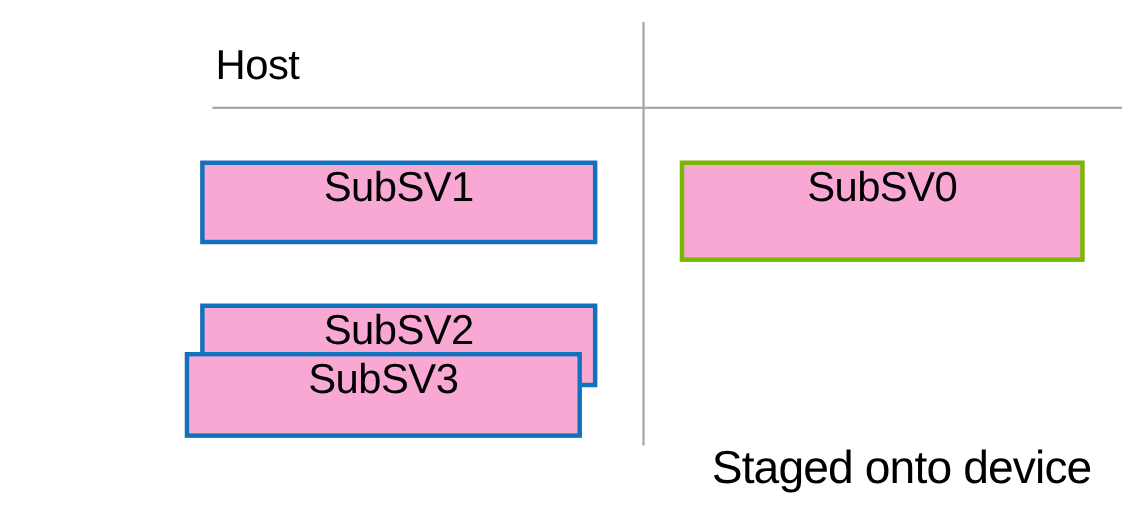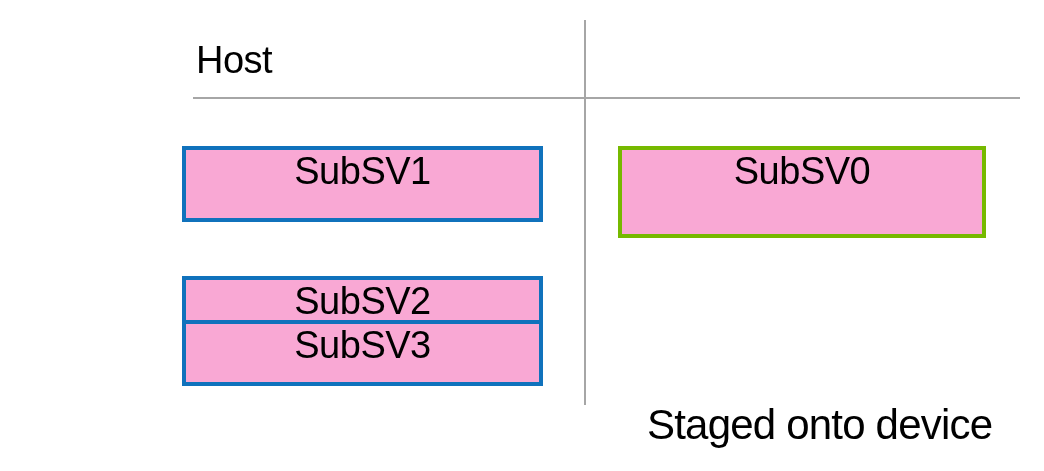--- a/index.html
+++ b/index.html
@@ -53,21 +53,21 @@
     background: #f9a8d4;
     display: flex;
     justify-content: center;
     font-size: 38px;
     letter-spacing: -0.5px;
   }
   .box.blue  { border: 4px solid var(--host-box-color, #1072bc); }
   .box.green { border: 4px solid var(--device-box-color, #76b900); }
   .box-subsv1 { left: 182px; top: 146px; width: 361px; height: 76px; }
   .box-subsv2 { left: 182px; top: 233px; width: 361px; height: 76px; margin-top: 43px; }
-  .box-subsv3 { left: 182px; top: 320px; width: 361px; height: 66px; }
+  .box-subsv3 { left: 168px; top: 320px; width: 361px; height: 78px; }
   .box-subsv0 { left: 618px; top: 146px; width: 368px; height: 92px; }
 
   
   .caption {
     position: absolute;
     font-size: 42px;
     line-height: 48px;
     letter-spacing: -0.8px;
     white-space: nowrap;
   }

